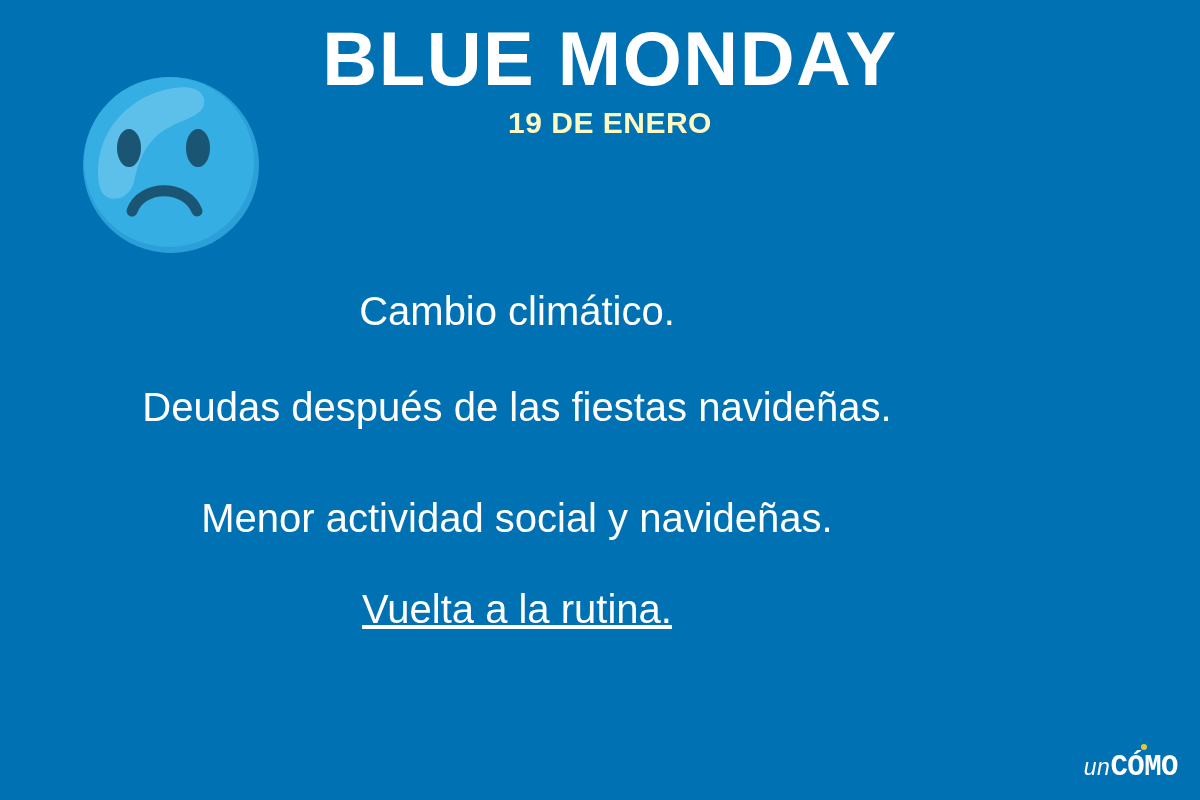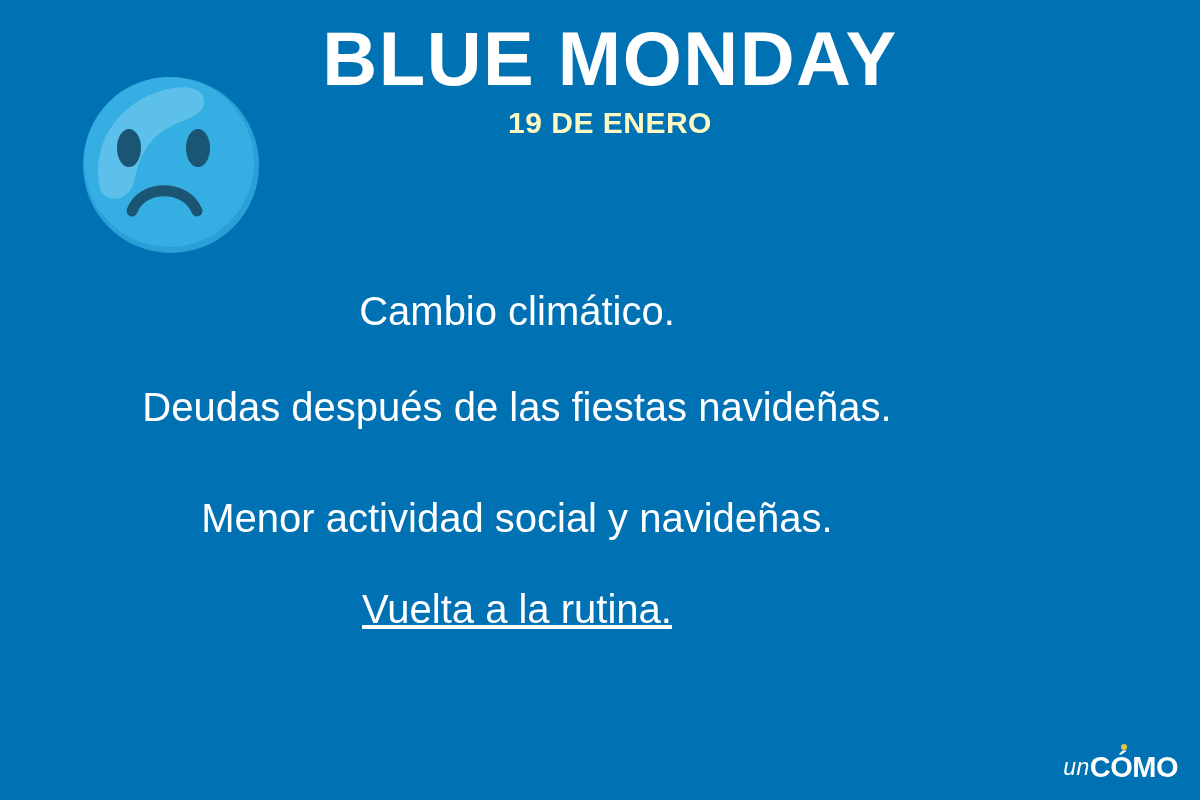--- a/index.html
+++ b/index.html
@@ -96,20 +96,21 @@
     font-size: 23px;
     font-style: italic;
     font-weight: 300;
     letter-spacing: 0.5px;
   }
   .logo-como {
     position: relative;
     font-size: 29px;
     font-weight: 700;
     letter-spacing: -0.5px;
+    font-family: Liberation Mono, monospace;
   }
   .logo-accent {
     position: absolute;
     left: 31px;
     top: -9px;
     width: 6px;
     height: 6px;
     border-radius: 50%;
     background: #e8c63a;
   }

